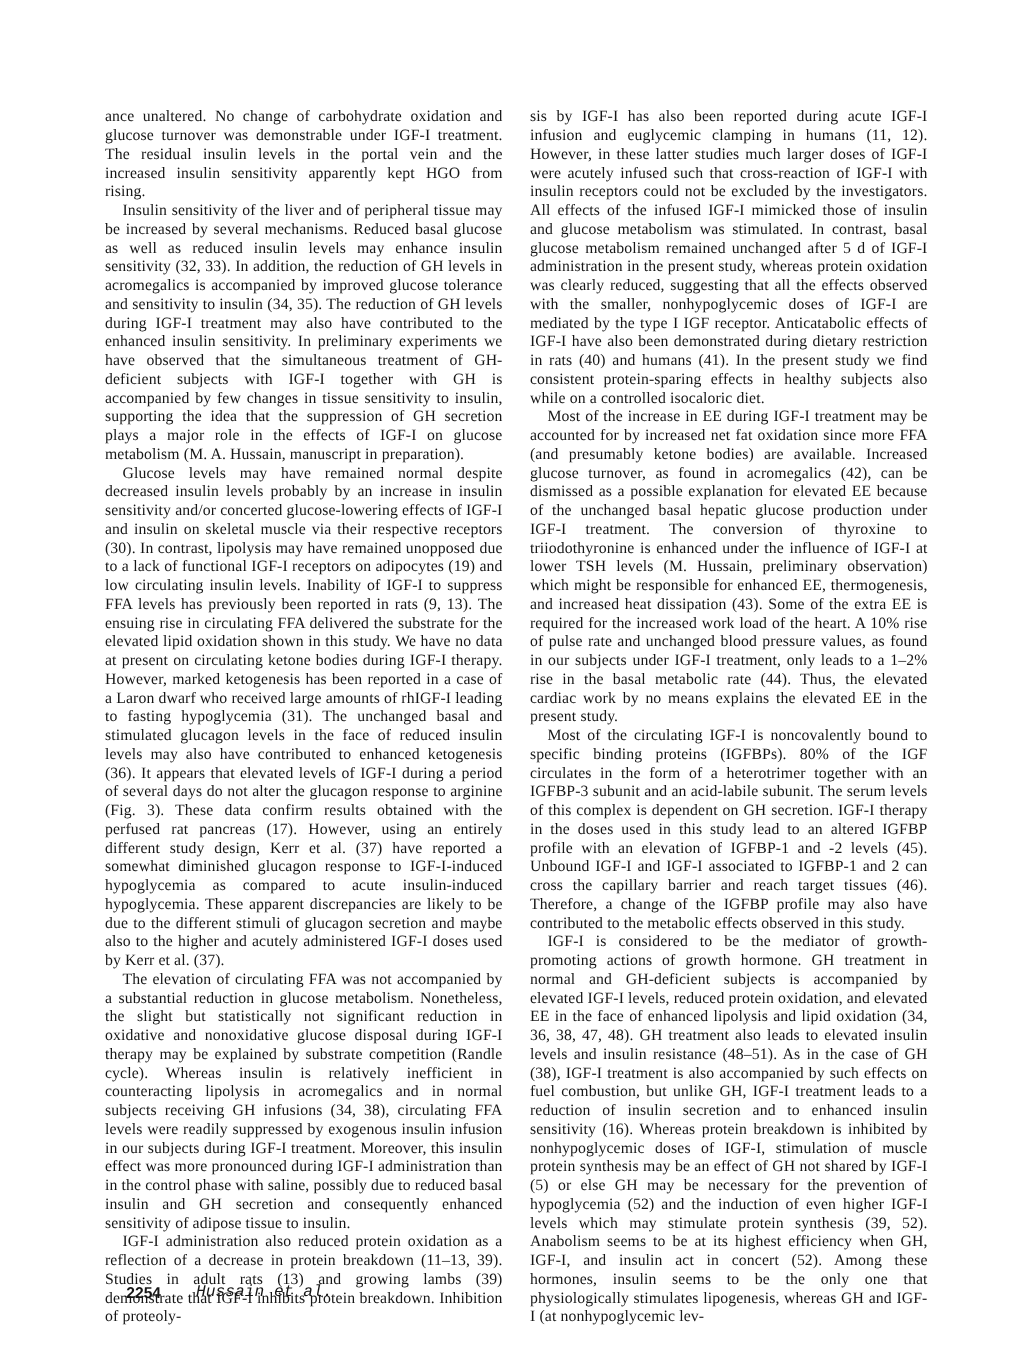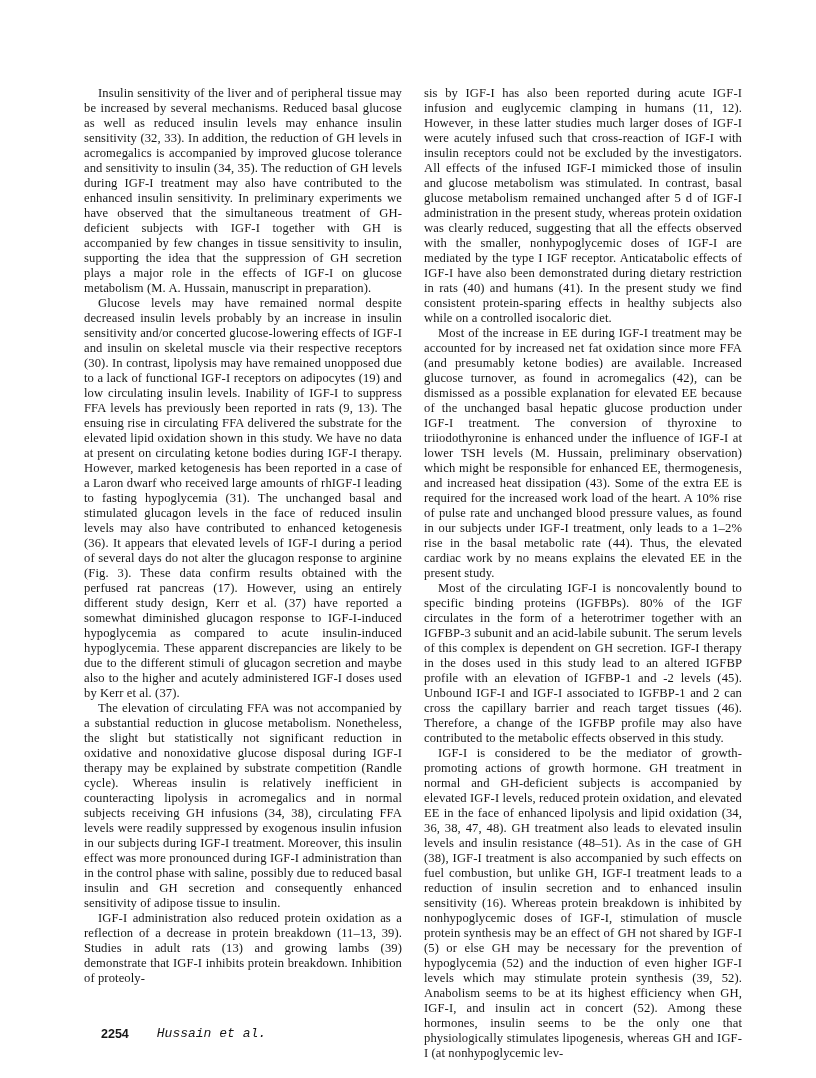--- a/index.html
+++ b/index.html
@@ -58,20 +58,21 @@
   }
 </style>
 </head>
 <body>
 
 <div class="page">
 
   <div class="columns">
 
     <div class="col">
+      <p class="noindent">ance unaltered. No change of carbohydrate oxidation and glucose turnover was demonstrable under IGF-I treatment. The residual insulin levels in the portal vein and the increased insulin sensitivity apparently kept HGO from rising.</p>
       <p>Insulin sensitivity of the liver and of peripheral tissue may be increased by several mechanisms. Reduced basal glucose as well as reduced insulin levels may enhance insulin sensitivity (32, 33). In addition, the reduction of GH levels in acromegalics is accompanied by improved glucose tolerance and sensitivity to insulin (34, 35). The reduction of GH levels during IGF-I treatment may also have contributed to the enhanced insulin sensitivity. In preliminary experiments we have observed that the simultaneous treatment of GH-deficient subjects with IGF-I together with GH is accompanied by few changes in tissue sensitivity to insulin, supporting the idea that the suppression of GH secretion plays a major role in the effects of IGF-I on glucose metabolism (M. A. Hussain, manuscript in preparation).</p>
       <p>Glucose levels may have remained normal despite decreased insulin levels probably by an increase in insulin sensitivity and/or concerted glucose-lowering effects of IGF-I and insulin on skeletal muscle via their respective receptors (30). In contrast, lipolysis may have remained unopposed due to a lack of functional IGF-I receptors on adipocytes (19) and low circulating insulin levels. Inability of IGF-I to suppress FFA levels has previously been reported in rats (9, 13). The ensuing rise in circulating FFA delivered the substrate for the elevated lipid oxidation shown in this study. We have no data at present on circulating ketone bodies during IGF-I therapy. However, marked ketogenesis has been reported in a case of a Laron dwarf who received large amounts of rhIGF-I leading to fasting hypoglycemia (31). The unchanged basal and stimulated glucagon levels in the face of reduced insulin levels may also have contributed to enhanced ketogenesis (36). It appears that elevated levels of IGF-I during a period of several days do not alter the glucagon response to arginine (Fig. 3). These data confirm results obtained with the perfused rat pancreas (17). However, using an entirely different study design, Kerr et al. (37) have reported a somewhat diminished glucagon response to IGF-I-induced hypoglycemia as compared to acute insulin-induced hypoglycemia. These apparent discrepancies are likely to be due to the different stimuli of glucagon secretion and maybe also to the higher and acutely administered IGF-I doses used by Kerr et al. (37).</p>
       <p>The elevation of circulating FFA was not accompanied by a substantial reduction in glucose metabolism. Nonetheless, the slight but statistically not significant reduction in oxidative and nonoxidative glucose disposal during IGF-I therapy may be explained by substrate competition (Randle cycle). Whereas insulin is relatively inefficient in counteracting lipolysis in acromegalics and in normal subjects receiving GH infusions (34, 38), circulating FFA levels were readily suppressed by exogenous insulin infusion in our subjects during IGF-I treatment. Moreover, this insulin effect was more pronounced during IGF-I administration than in the control phase with saline, possibly due to reduced basal insulin and GH secretion and consequently enhanced sensitivity of adipose tissue to insulin.</p>
       <p>IGF-I administration also reduced protein oxidation as a reflection of a decrease in protein breakdown (11–13, 39). Studies in adult rats (13) and growing lambs (39) demonstrate that IGF-I inhibits protein breakdown. Inhibition of proteoly-</p>
     </div>
 
     <div class="col">
       <p class="noindent">sis by IGF-I has also been reported during acute IGF-I infusion and euglycemic clamping in humans (11, 12). However, in these latter studies much larger doses of IGF-I were acutely infused such that cross-reaction of IGF-I with insulin receptors could not be excluded by the investigators. All effects of the infused IGF-I mimicked those of insulin and glucose metabolism was stimulated. In contrast, basal glucose metabolism remained unchanged after 5 d of IGF-I administration in the present study, whereas protein oxidation was clearly reduced, suggesting that all the effects observed with the smaller, nonhypoglycemic doses of IGF-I are mediated by the type I IGF receptor. Anticatabolic effects of IGF-I have also been demonstrated during dietary restriction in rats (40) and humans (41). In the present study we find consistent protein-sparing effects in healthy subjects also while on a controlled isocaloric diet.</p>
       <p>Most of the increase in EE during IGF-I treatment may be accounted for by increased net fat oxidation since more FFA (and presumably ketone bodies) are available. Increased glucose turnover, as found in acromegalics (42), can be dismissed as a possible explanation for elevated EE because of the unchanged basal hepatic glucose production under IGF-I treatment. The conversion of thyroxine to triiodothyronine is enhanced under the influence of IGF-I at lower TSH levels (M. Hussain, preliminary observation) which might be responsible for enhanced EE, thermogenesis, and increased heat dissipation (43). Some of the extra EE is required for the increased work load of the heart. A 10% rise of pulse rate and unchanged blood pressure values, as found in our subjects under IGF-I treatment, only leads to a 1–2% rise in the basal metabolic rate (44). Thus, the elevated cardiac work by no means explains the elevated EE in the present study.</p>
       <p>Most of the circulating IGF-I is noncovalently bound to specific binding proteins (IGFBPs). 80% of the IGF circulates in the form of a heterotrimer together with an IGFBP-3 subunit and an acid-labile subunit. The serum levels of this complex is dependent on GH secretion. IGF-I therapy in the doses used in this study lead to an altered IGFBP profile with an elevation of IGFBP-1 and -2 levels (45). Unbound IGF-I and IGF-I associated to IGFBP-1 and 2 can cross the capillary barrier and reach target tissues (46). Therefore, a change of the IGFBP profile may also have contributed to the metabolic effects observed in this study.</p>

